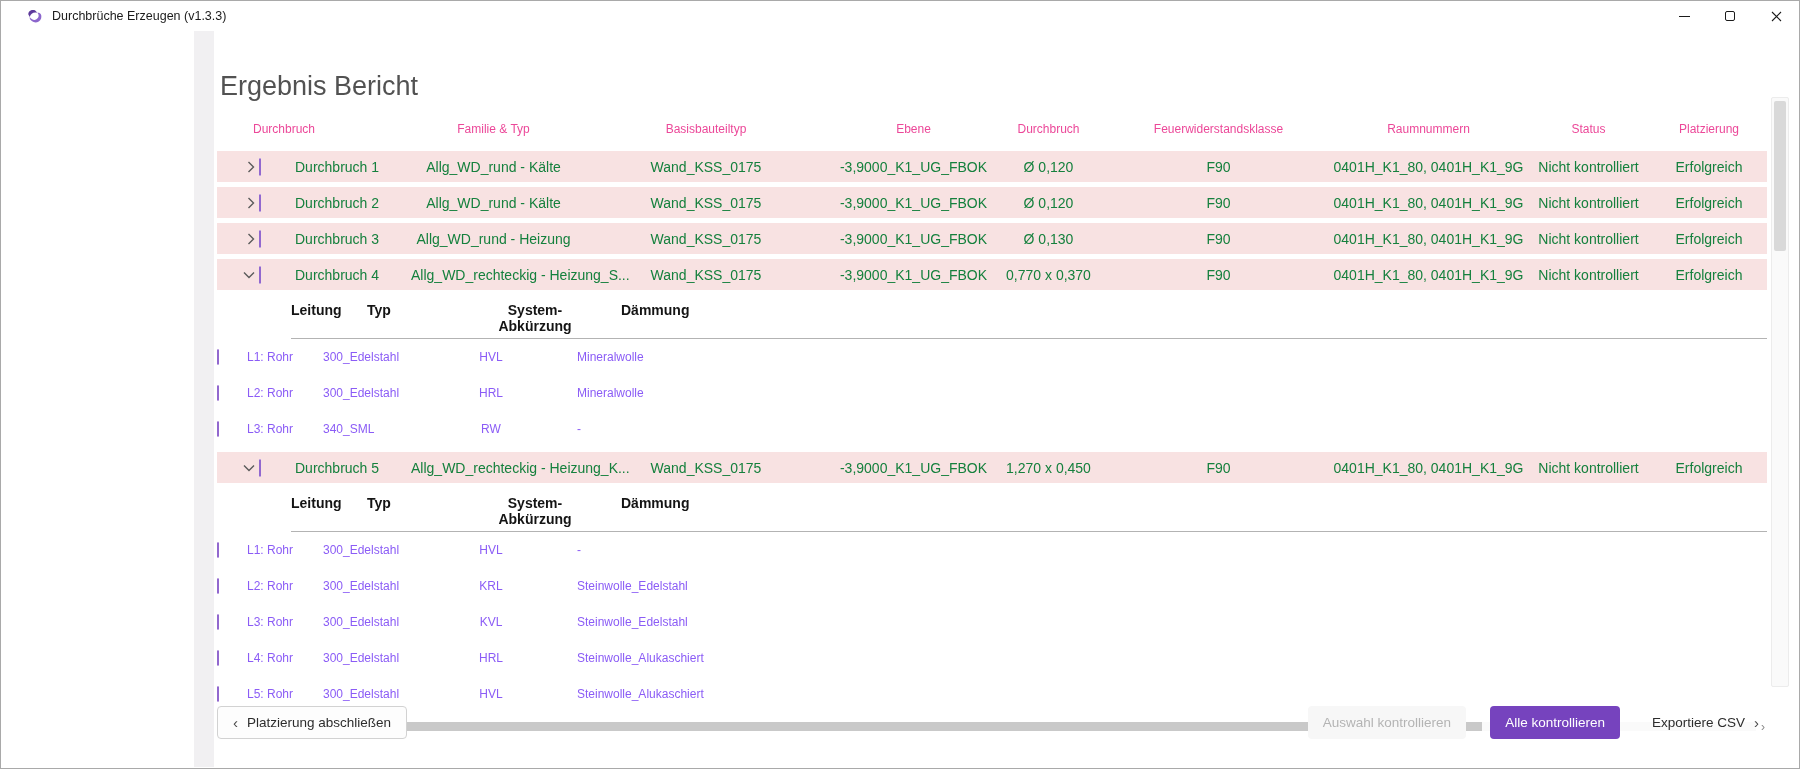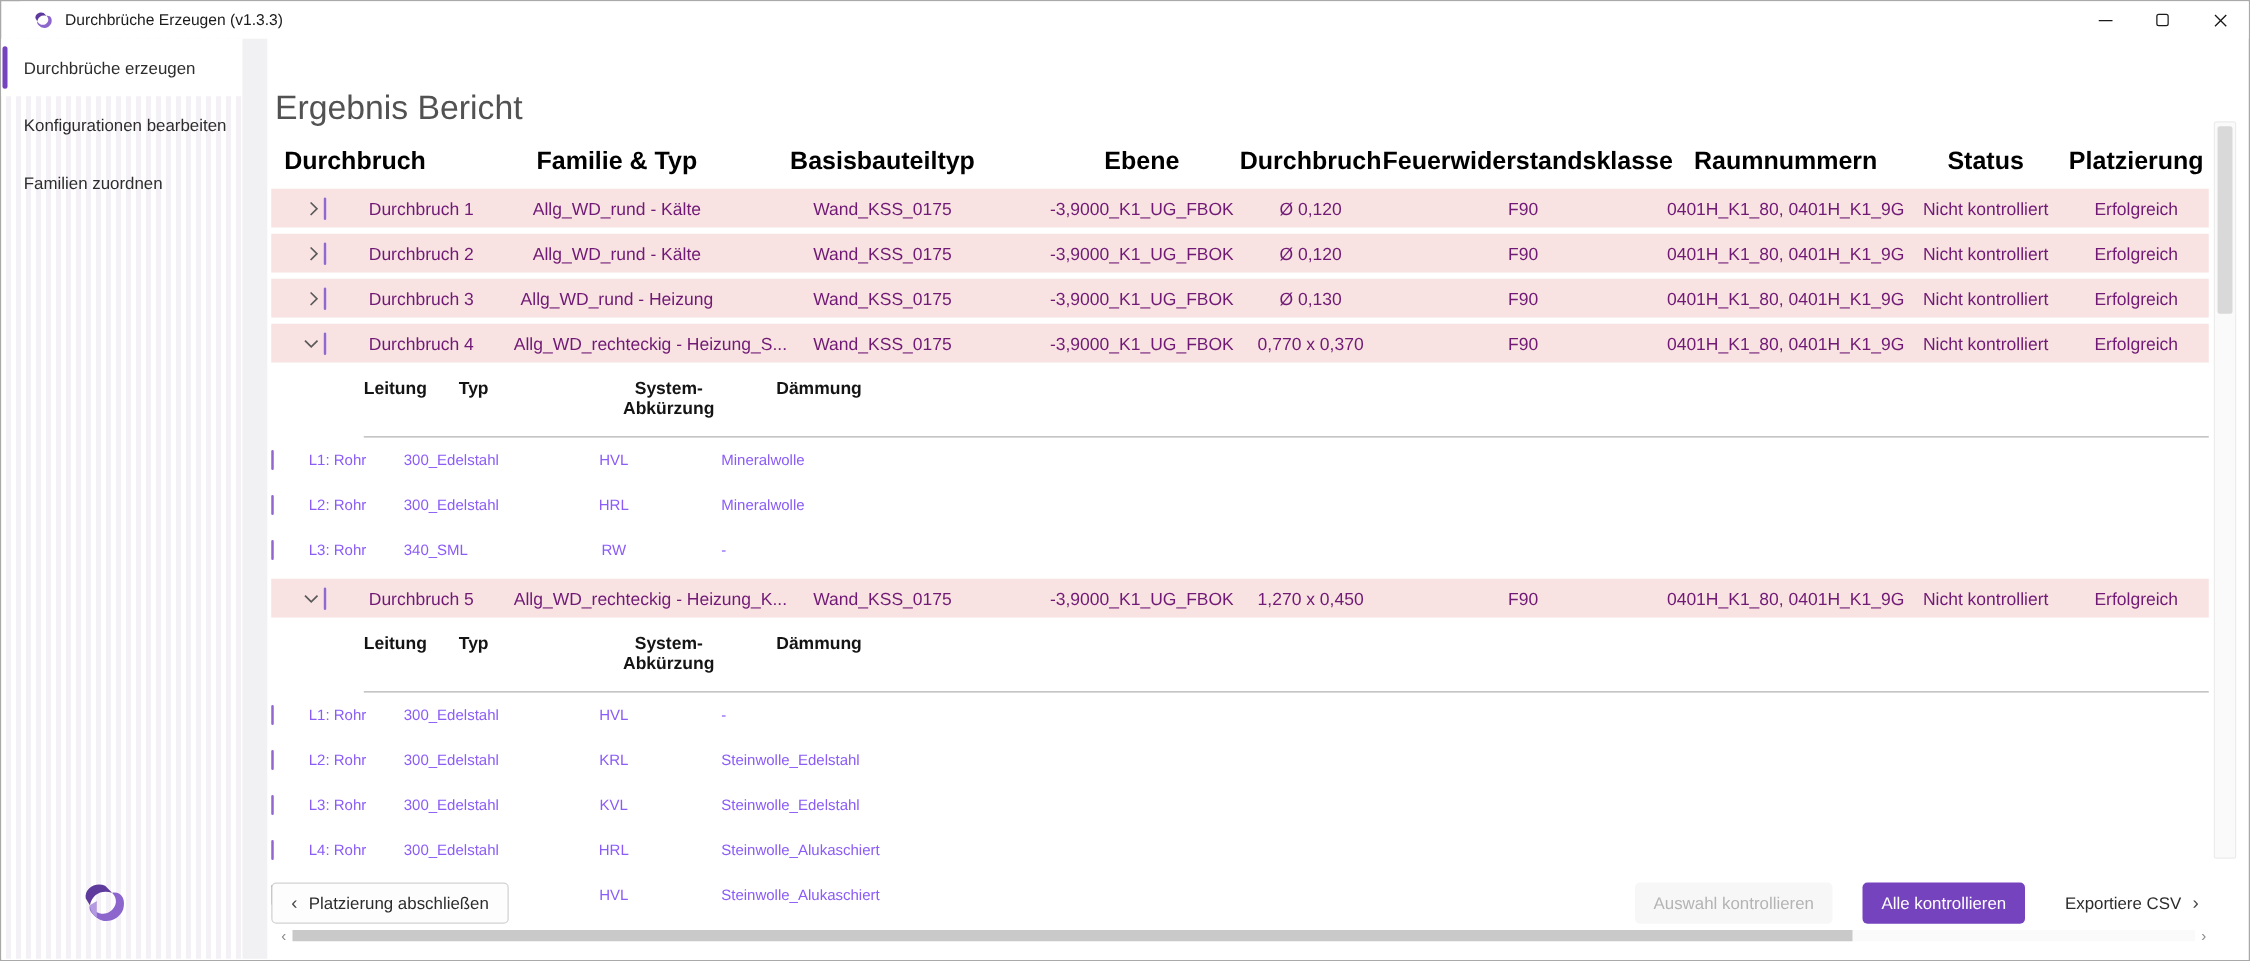--- a/index.html
+++ b/index.html
@@ -25,33 +25,33 @@
   .nav-item.active::before{content:"";position:absolute;left:1px;top:6px;bottom:6px;width:4px;
     background:var(--accent);border-radius:2px;}
   .sidebar-logo{position:absolute;left:62px;bottom:24px;width:40px;height:40px;}
 
   
   .main{position:absolute;top:30px;left:213px;right:1px;bottom:1px;background:#fff;}
   .page-title{margin:39px 0 0 6px;font-size:27px;line-height:32px;color:#525252;font-weight:400;}
   .table{margin:9px 0 0 3px;width:1550px;}
 
   .grid-main{display:grid;grid-template-columns:42px 36px 116px 165px 260px 155px 115px 225px 195px 125px 116px;align-items:center;}
-  .thead{height:36px;font-size:20px;font-weight:bold;color:#000000;}
+  .thead{height:36px;font-size:12px;font-weight:normal;color:#ec4899;}
   .thead .h-first{grid-column:1/4;text-align:center;padding-right:60px;}
   .thead .hc{text-align:center;}
 
-  .trow{height:31px;margin-top:5px;background:var(--rowpink);font-size:14px;color:#701a75;}
+  .trow{height:31px;margin-top:5px;background:var(--rowpink);font-size:14px;color:#15803d;}
   .trow:first-of-type{margin-top:4px;}
   .cell-c{text-align:center;white-space:nowrap;}
   .cell-name{text-align:left;white-space:nowrap;}
   .chev-cell{display:flex;justify-content:flex-end;padding-right:4px;cursor:pointer;}
   .cbx{width:18px;height:18px;border:1.5px solid var(--cbx);border-radius:4px;background:#fff;margin:0 auto;cursor:pointer;}
 
   .subheader{display:grid;grid-template-columns:76px 108px 120px 1fr;margin:12px 0 0 74px;
-    padding-bottom:15px;border-bottom:1px solid #b3b3b3;font-size:14px;font-weight:bold;color:#141414;}
+    padding-bottom:4px;border-bottom:1px solid #b3b3b3;font-size:14px;font-weight:bold;color:#141414;}
   .subheader .s-center{text-align:center;}
   .subheader .s-last{padding-left:26px;}
   .subrow{display:grid;grid-template-columns:30px 76px 108px 120px 1fr;height:36px;
     align-items:center;font-size:12px;color:#8b5cf6;}
   .subrow .cbx{width:17px;height:17px;margin:0;}
   .subrow .s-center{text-align:center;}
   .subrow .s-last{padding-left:26px;}
 
   
   .hscroll{margin:8px 0 0 3px;width:1550px;height:13px;display:flex;align-items:center;}
@@ -94,36 +94,20 @@
           <span class="glyph-max"></span>
         </div>
       <div class="winbtn">
         <svg width="11" height="11" viewBox="0 0 11 11">
             <path d="M1 1 L10 10 M10 1 L1 10" stroke="#1b1b1b" stroke-width="1.1"></path>
           </svg>
       </div>
     </div>
   </div>
 
-  <div class="sidebar">
-    <div class="nav-item active">
-      <span>Durchbrüche erzeugen</span>
-    </div>
-    <div class="nav-item">
-      <span>Konfigurationen bearbeiten</span>
-    </div>
-    <div class="nav-item">
-      <span>Familien zuordnen</span>
-    </div>
-    <svg class="sidebar-logo" viewBox="0 0 36 36">
-      <path d="M5 14 C4 7 12 2 19 5 L24 10 C16 8 10 11 8 19 Z" fill="#5d3a9b"></path>
-      <path d="M24 10 C31 9 34 15 32 22 C29 30 19 33 13 28 C9 25 7 22 8 19 C11 24 17 27 22 24 C28 20 28 14 24 10 Z" fill="#8c66cc"></path>
-      <path d="M13 28 C10 26 8 22 8 19 L13 16 Z" fill="#b49ae0"></path>
-    </svg>
-  </div>
   <div class="gutter"></div>
 
   <div class="main">
     <div class="page-title">Ergebnis Bericht</div>
 
     <div class="table">
       <div class="grid-main thead">
         <div class="h-first">Durchbruch</div>
         <div class="hc">Familie &amp; Typ</div>
         <div class="hc">Basisbauteiltyp</div>

